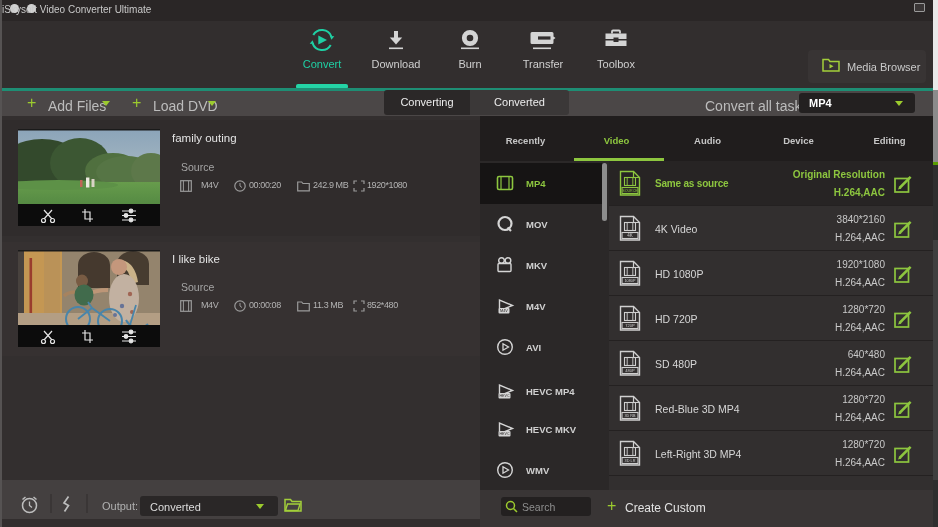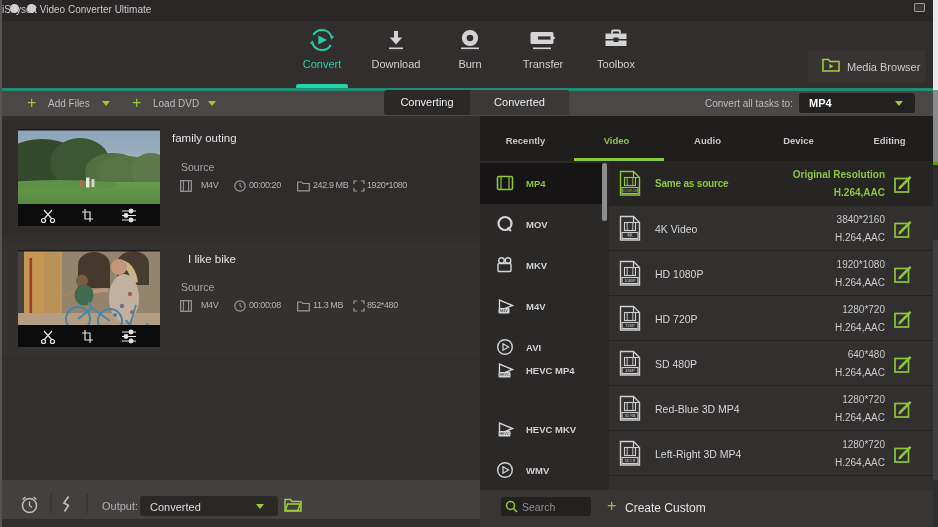--- a/index.html
+++ b/index.html
@@ -15,21 +15,21 @@
   
   .nav { position:absolute; left:0; top:21px; width:931px; height:67px; background:#322e2e; }
   .navitem { position:absolute; top:6px; width:90px; text-align:center; }
   .navitem svg { display:block; margin:0 auto; }
   .navlabel { font-size:11px; color:#cfcfcf; margin-top:5px; }
   .tealline { position:absolute; left:0; top:88px; width:931px; height:3px; background:#1e8e74; }
   .convunder { position:absolute; left:294px; top:84px; width:52px; height:5px; background:#24d4a6; border-radius:2px; }
 
   
   .toolbar { position:absolute; left:0; top:91px; width:931px; height:25px; background:#4b4747; }
-  .tbtext { position:absolute; font-size:10px; color:#bcbcbc; top:7px; }
+  .tbtext { position:absolute; font-size:14px; color:#bcbcbc; top:7px; }
   .tri { position:absolute; width:0; height:0; border-left:4.5px solid transparent; border-right:4.5px solid transparent; border-top:5.5px solid #9ccb2e; top:10px; }
   .plus { position:absolute; color:#9ccb2e; font-size:16px; top:3px; font-weight:400; }
   .tabbtn { position:absolute; top:-1px; height:25px; font-size:11px; color:#ededed; text-align:center; line-height:25px; }
   .dropdown { position:absolute; background:#232020; border-radius:3px; color:#fff; }
 
   
   .leftpanel { position:absolute; left:0; top:116px; width:478px; height:364px; background:#332f2f; }
   .card { position:absolute; left:0; width:478px; }
   .thumb { position:absolute; left:16px; width:142px; overflow:hidden; }
   .thumbbar { position:absolute; left:16px; width:142px; height:22px; background:#0c0c0c; }
@@ -256,21 +256,21 @@
             <circle cx="25.5" cy="16.5" r="2"></circle>
             <circle cx="34.5" cy="16.5" r="2"></circle>
             <path d="M67 5 V15 H75 M64 8 H72 V18"></path>
             <path d="M104 7 H118 M104 11.5 H118 M104 16 H118"></path>
             <circle cx="113" cy="7" r="1.8" fill="#e5e5e5"></circle>
             <circle cx="108" cy="11.5" r="1.8" fill="#e5e5e5"></circle>
             <circle cx="113" cy="16" r="1.8" fill="#e5e5e5"></circle>
           </g>
         </svg>
       </div>
-      <div class="cardtitle" style="top:11px;margin-left:16px;">I like bike</div>
+      <div class="cardtitle" style="top:11px;">I like bike</div>
       <div class="srclabel" style="top:39px;">Source</div>
       <div class="meta" style="top:58px;">
         <svg style="left:0px;" width="12" height="12" viewBox="0 0 12 12">
             <rect x="0.7" y="0.7" width="10.6" height="10.6" fill="none" stroke="#9a9a9a" stroke-width="1.2"></rect>
             <line x1="3.4" y1="0.7" x2="3.4" y2="11.3" stroke="#9a9a9a" stroke-width="1"></line>
             <line x1="8.6" y1="0.7" x2="8.6" y2="11.3" stroke="#9a9a9a" stroke-width="1"></line>
           </svg>
         <span style="left:21px;">M4V</span>
         <svg style="left:54px;" width="12" height="12" viewBox="0 0 12 12">
             <circle cx="6" cy="6" r="5.2" fill="none" stroke="#9a9a9a" stroke-width="1.2"></circle>
@@ -354,21 +354,21 @@
           </svg>
         <div class="lbl">M4V</div>
       </div>
       <div class="fmtrow" style="top:166px;">
         <svg width="18" height="18" viewBox="0 0 18 18">
             <circle cx="9" cy="9" r="7.3" fill="none" stroke="#d5d5d5" stroke-width="1.4"></circle>
             <path d="M7 5.8 L12.5 9 L7 12.2 Z" fill="none" stroke="#d5d5d5" stroke-width="1.3"></path>
           </svg>
         <div class="lbl">AVI</div>
       </div>
-      <div class="fmtrow" style="top:189px;">
+      <div class="fmtrow" style="top:210px;">
         <svg width="19" height="18" viewBox="0 0 19 18">
             <path d="M3.5 11.5 V3 L16.5 8.5 L8 12" fill="none" stroke="#d5d5d5" stroke-width="1.4"></path>
             <rect x="2.5" y="11" width="12" height="5.5" rx="1" fill="#d5d5d5"></rect>
             <text x="8.5" y="15.3" font-size="3.6" fill="#2b2828" text-anchor="middle" font-family="Liberation Sans">HEVC</text>
           </svg>
         <div class="lbl">HEVC MP4</div>
       </div>
       <div class="fmtrow" style="top:248px;">
         <svg width="19" height="18" viewBox="0 0 19 18">
             <path d="M3.5 11.5 V3 L16.5 8.5 L8 12" fill="none" stroke="#d5d5d5" stroke-width="1.4"></path>

